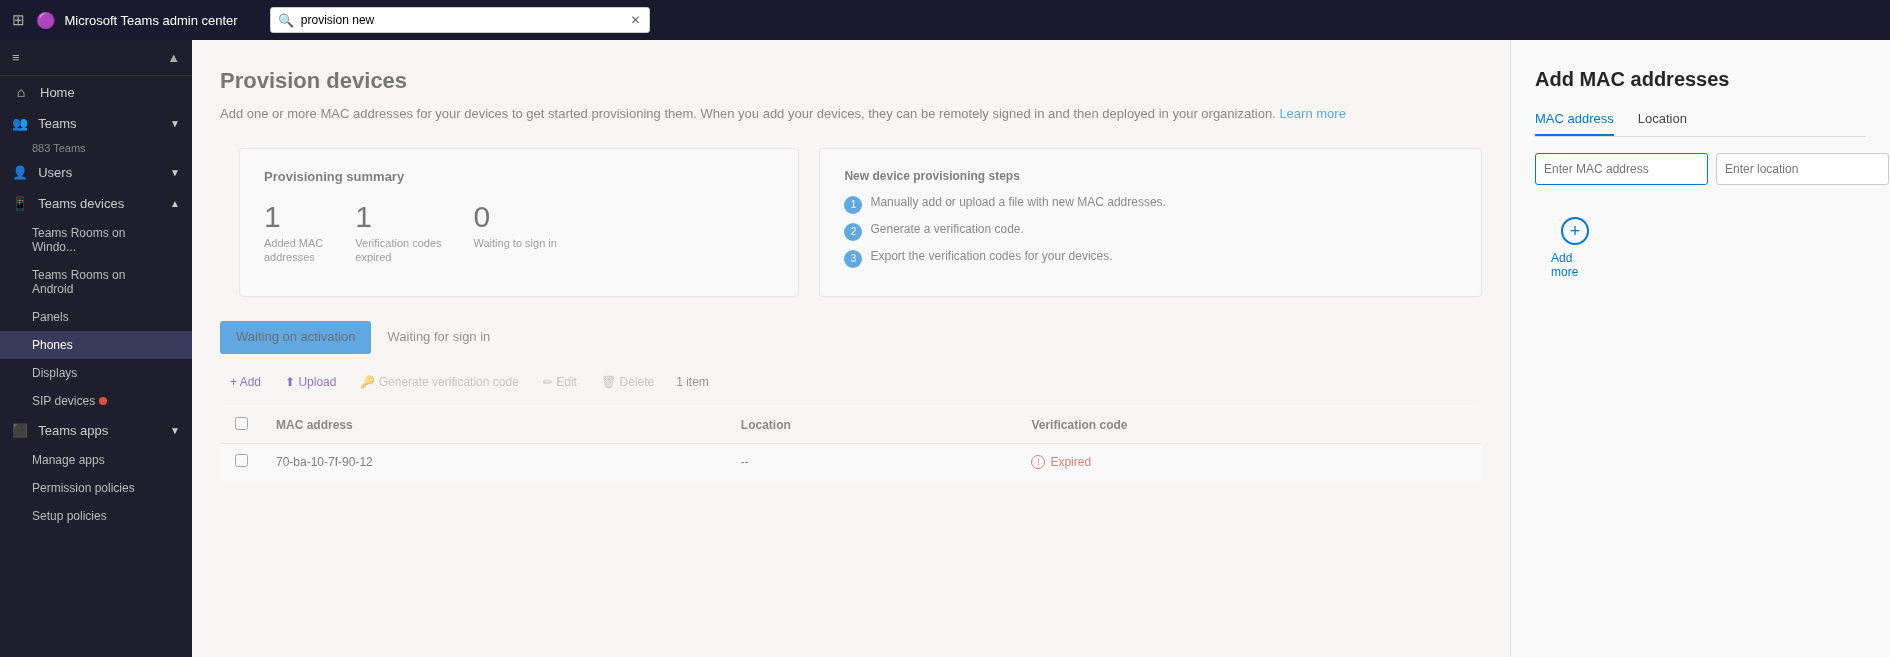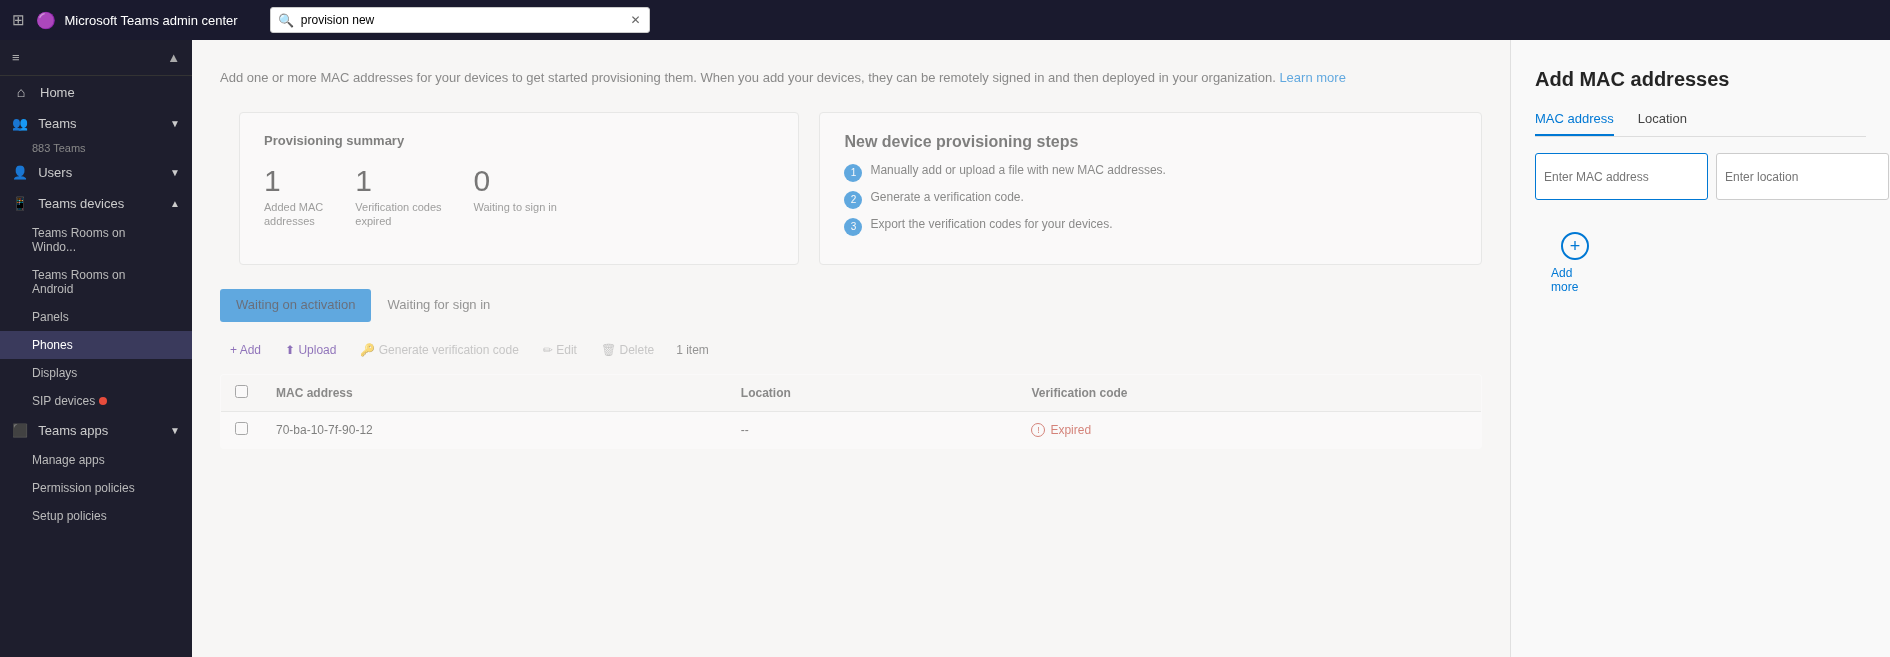--- a/index.html
+++ b/index.html
@@ -165,21 +165,21 @@
     .stat-item .stat-label {
       font-size: 11px;
       color: #666;
       margin-top: 2px;
       line-height: 1.3;
     }
     .steps-card {
       flex: 1.2;
     }
     .steps-card h3 {
-      font-size: 16px;
+      font-size: 12px;
       font-weight: 600;
       color: #333;
       margin-bottom: 12px;
     }
     .step-item {
       display: flex;
       align-items: flex-start;
       gap: 8px;
       margin-bottom: 8px;
       font-size: 12px;
@@ -325,21 +325,21 @@
       border-bottom: 2px solid #0078d4;
       font-weight: 500;
     }
     .input-row {
       display: flex;
       gap: 8px;
       align-items: center;
     }
     .mac-input, .loc-input {
       flex: 1;
-      height: 47px;
+      height: 32px;
       border: 1px solid #0078d4;
       border-radius: 3px;
       padding: 0 8px;
       font-size: 12px;
       outline: none;
     }
     .mac-input { border-color: #0078d4; }
     .loc-input { border-color: #ccc; }
     .add-more-btn {
       display: flex;
@@ -445,20 +445,21 @@
     <div class="sidebar-sub-item">
       <span>Permission policies</span>
     </div>
     <div class="sidebar-sub-item">
       <span>Setup policies</span>
     </div>
   </div>
 
   <div class="main">
     <div class="content-area">
+      <h1 class="page-title">Provision devices</h1>
       <p class="page-desc">
         <span>Add one or more MAC addresses for your devices to get started provisioning them. When you add your devices, they can be remotely signed in and then deployed in your organization.</span>
         <a href="#">Learn more</a>
       </p>
 
       <div class="summary-row">
 
         <div class="summary-card">
           <h3>Provisioning summary</h3>
           <div class="summary-stats">

